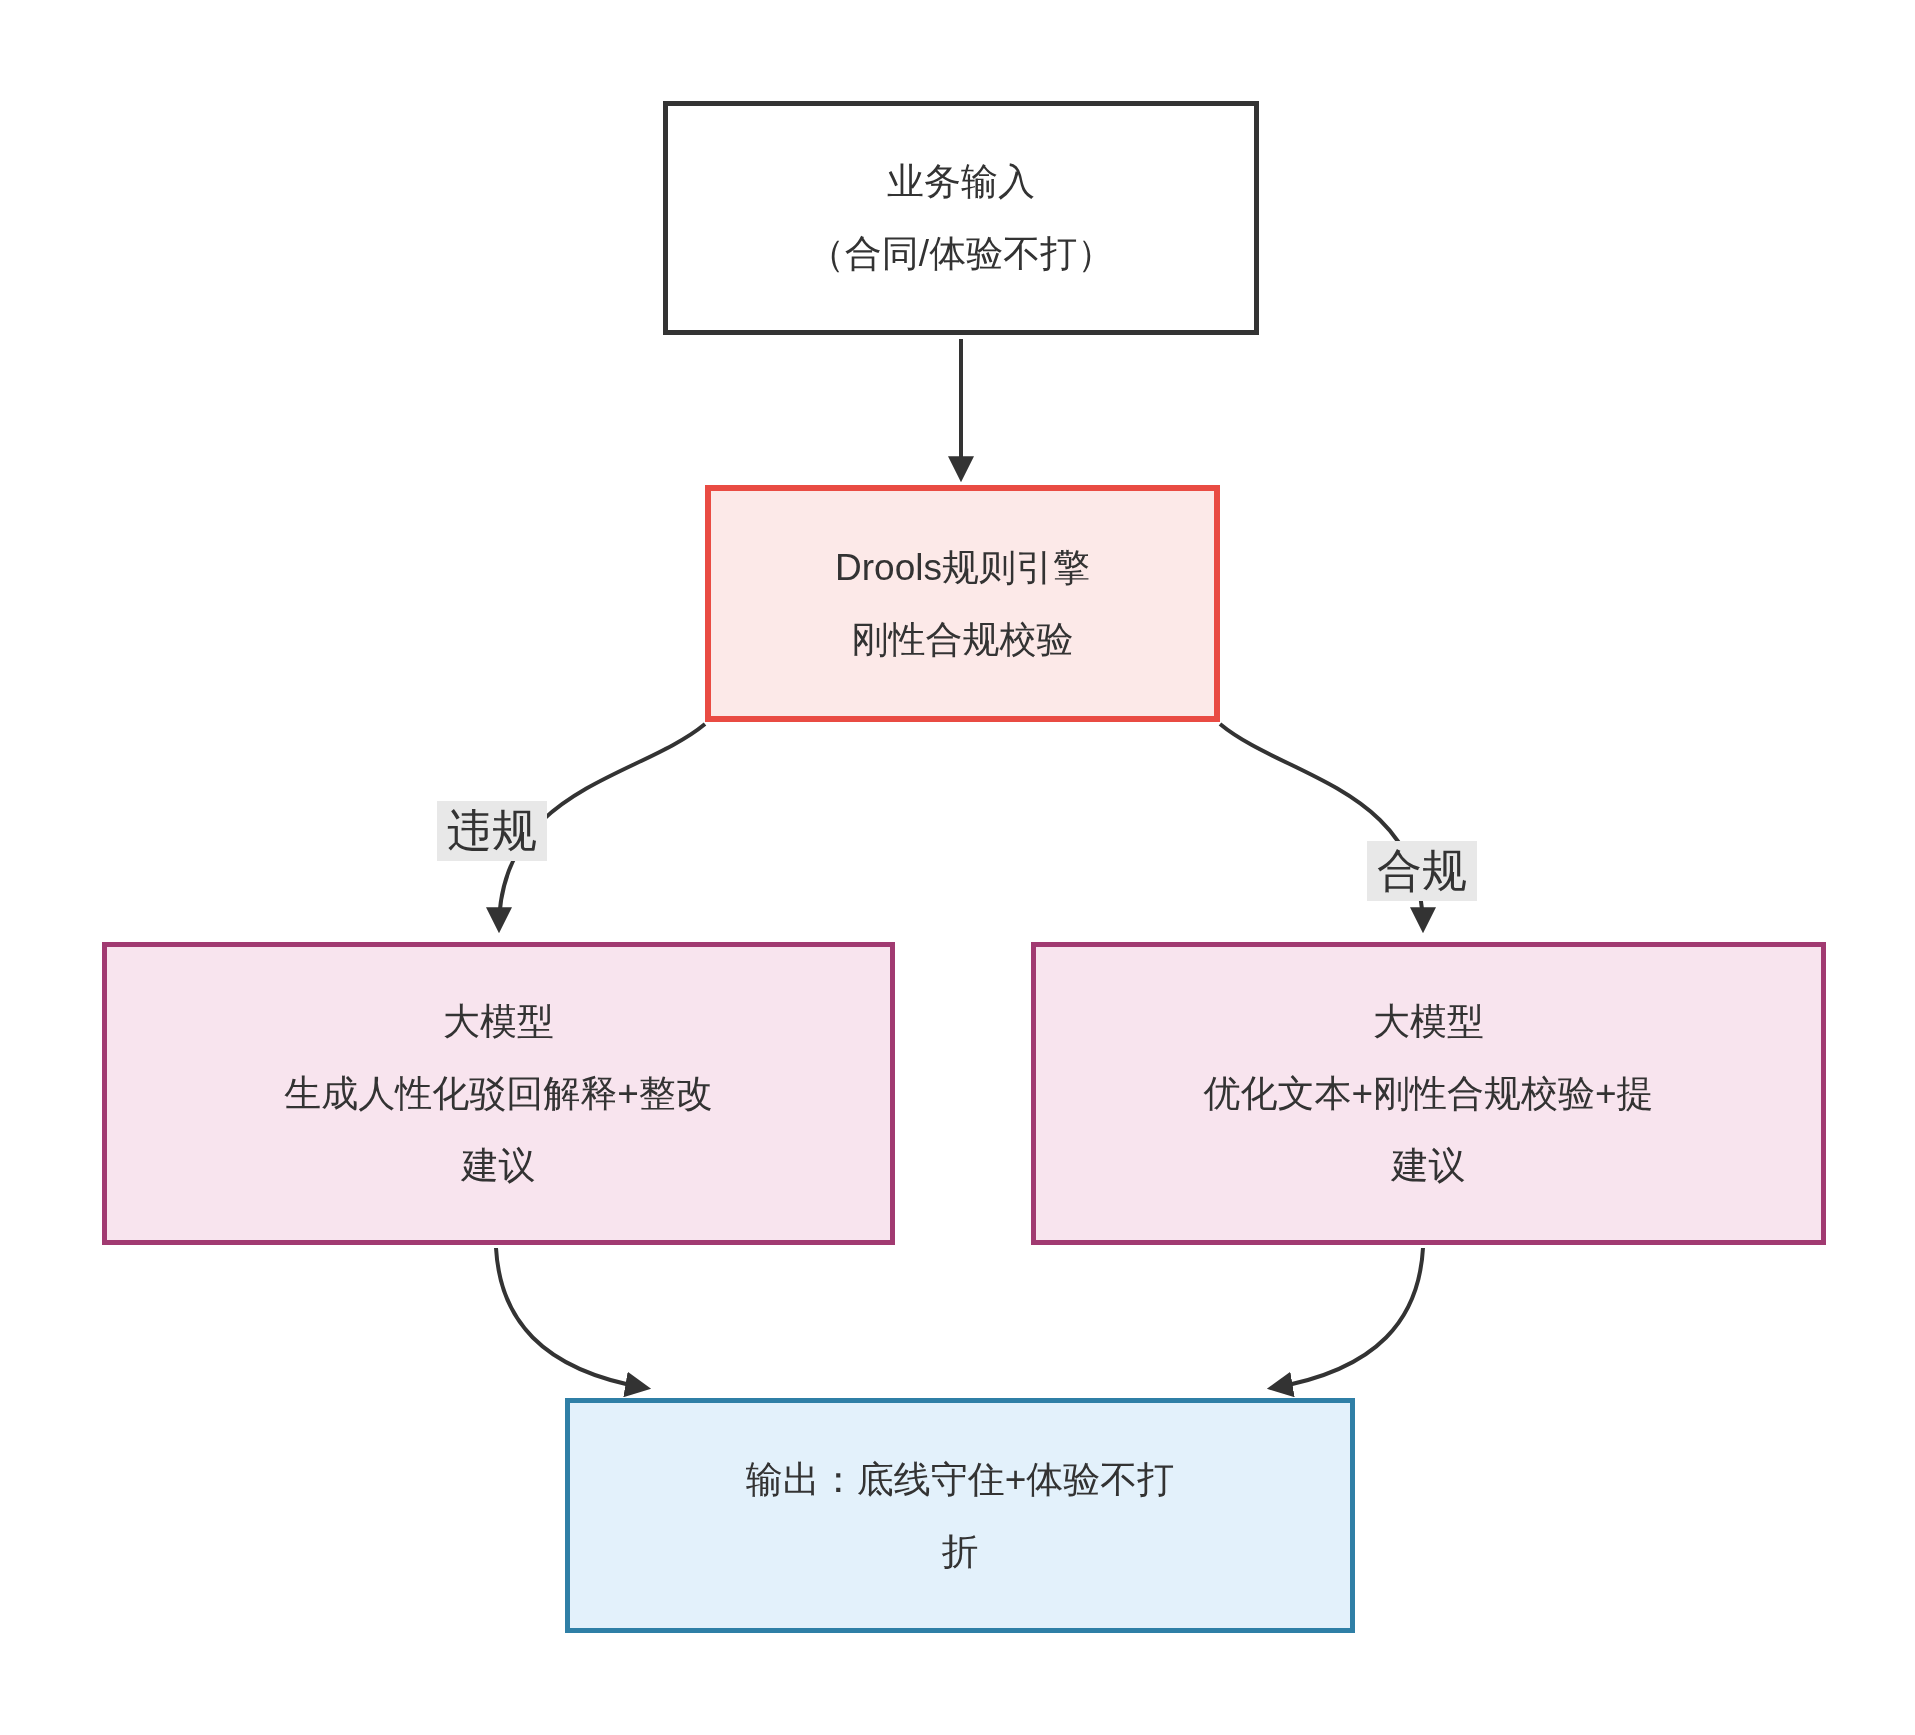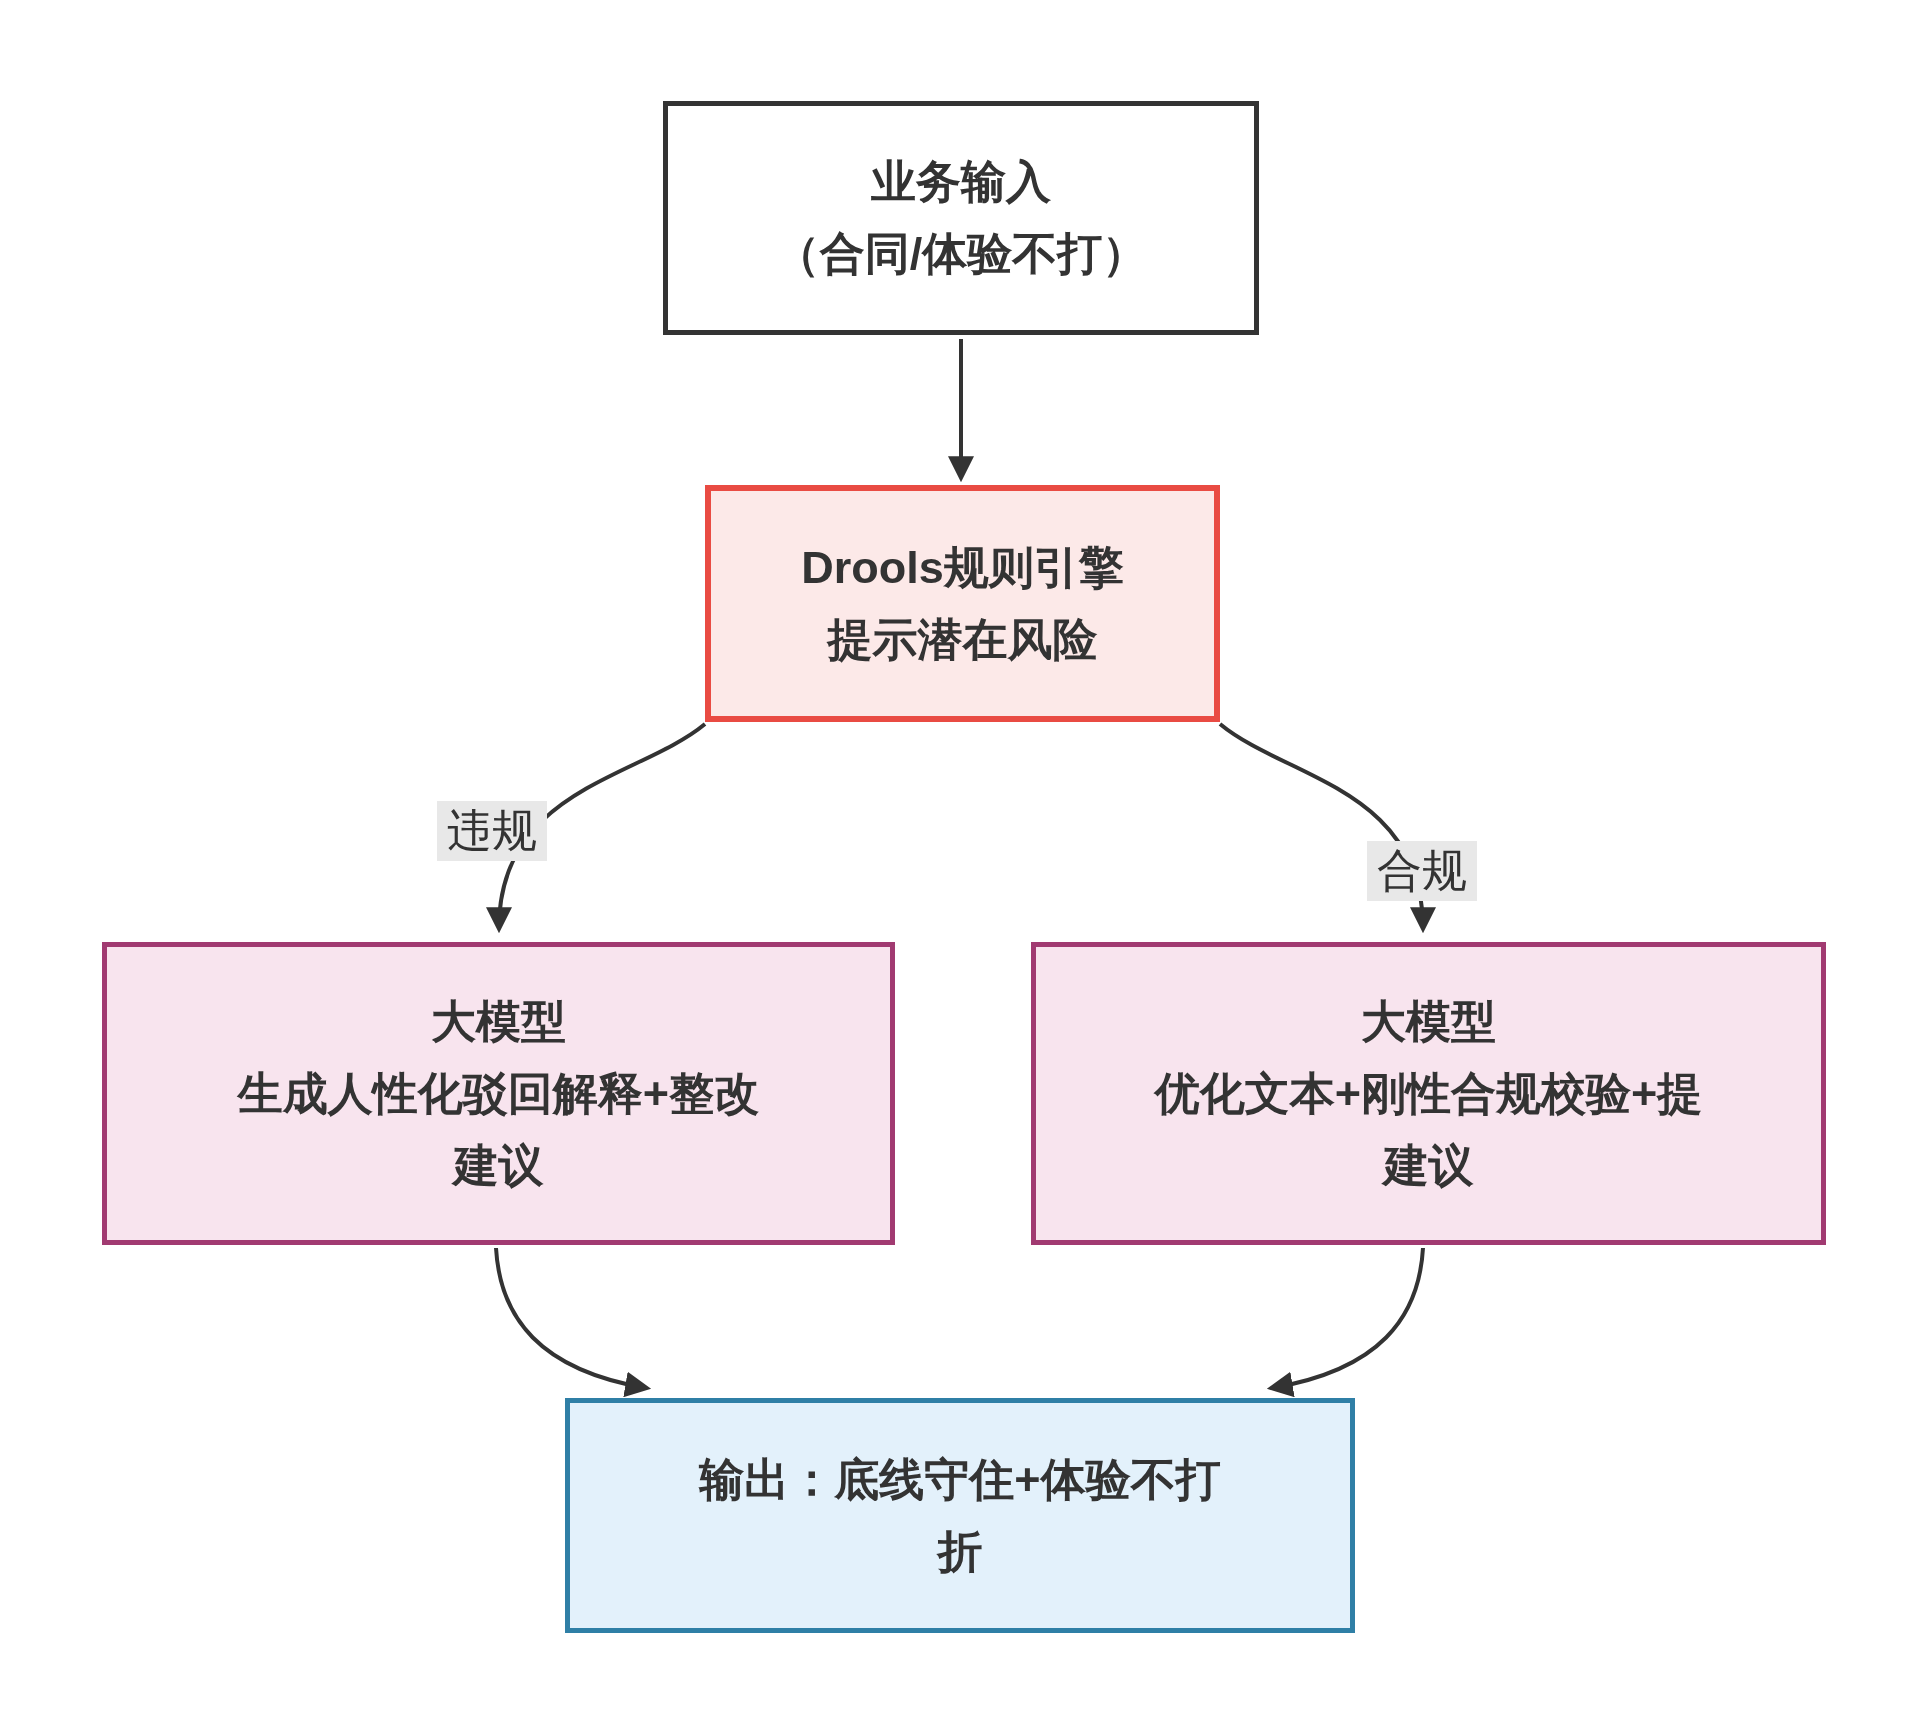--- a/index.html
+++ b/index.html
@@ -33,24 +33,23 @@
     stroke: none;
   }
   .node {
     position: absolute;
     box-sizing: border-box;
     display: flex;
     flex-direction: column;
     align-items: center;
     justify-content: center;
     text-align: center;
-    font-size: 45px;
+    font-size: 37px;
     line-height: 72px;
     white-space: nowrap;
-    font-weight: bold;
   }
   .node-input {
     left: 663px; top: 101px; width: 596px; height: 234px;
     background: var(--input-fill, #ffffff);
     border: 5px solid var(--input-border, #333333);
   }
   .node-drools {
     left: 705px; top: 485px; width: 515px; height: 237px;
     background: var(--drools-fill, #fce9e8);
     border: 6px solid var(--drools-border, #e94b43);
@@ -101,21 +100,21 @@
     <path class="edge" d="M 1423 1248 C 1419 1318, 1379 1370, 1272 1388" marker-end="url(#arrow)"></path>
   </svg>
 
   <div class="node node-input">
     <div>业务输入</div>
     <div>（合同/体验不打）</div>
   </div>
 
   <div class="node node-drools">
     <div>Drools规则引擎</div>
-    <div>提示潜在风险</div>
+    <div>刚性合规校验</div>
   </div>
 
   <div class="edge-label edge-label-violation">违规</div>
 
   <div class="edge-label edge-label-compliant">合规</div>
 
   <div class="node node-llm-reject">
     <div>大模型</div>
     <div>生成人性化驳回解释+整改</div>
     <div>建议</div>

